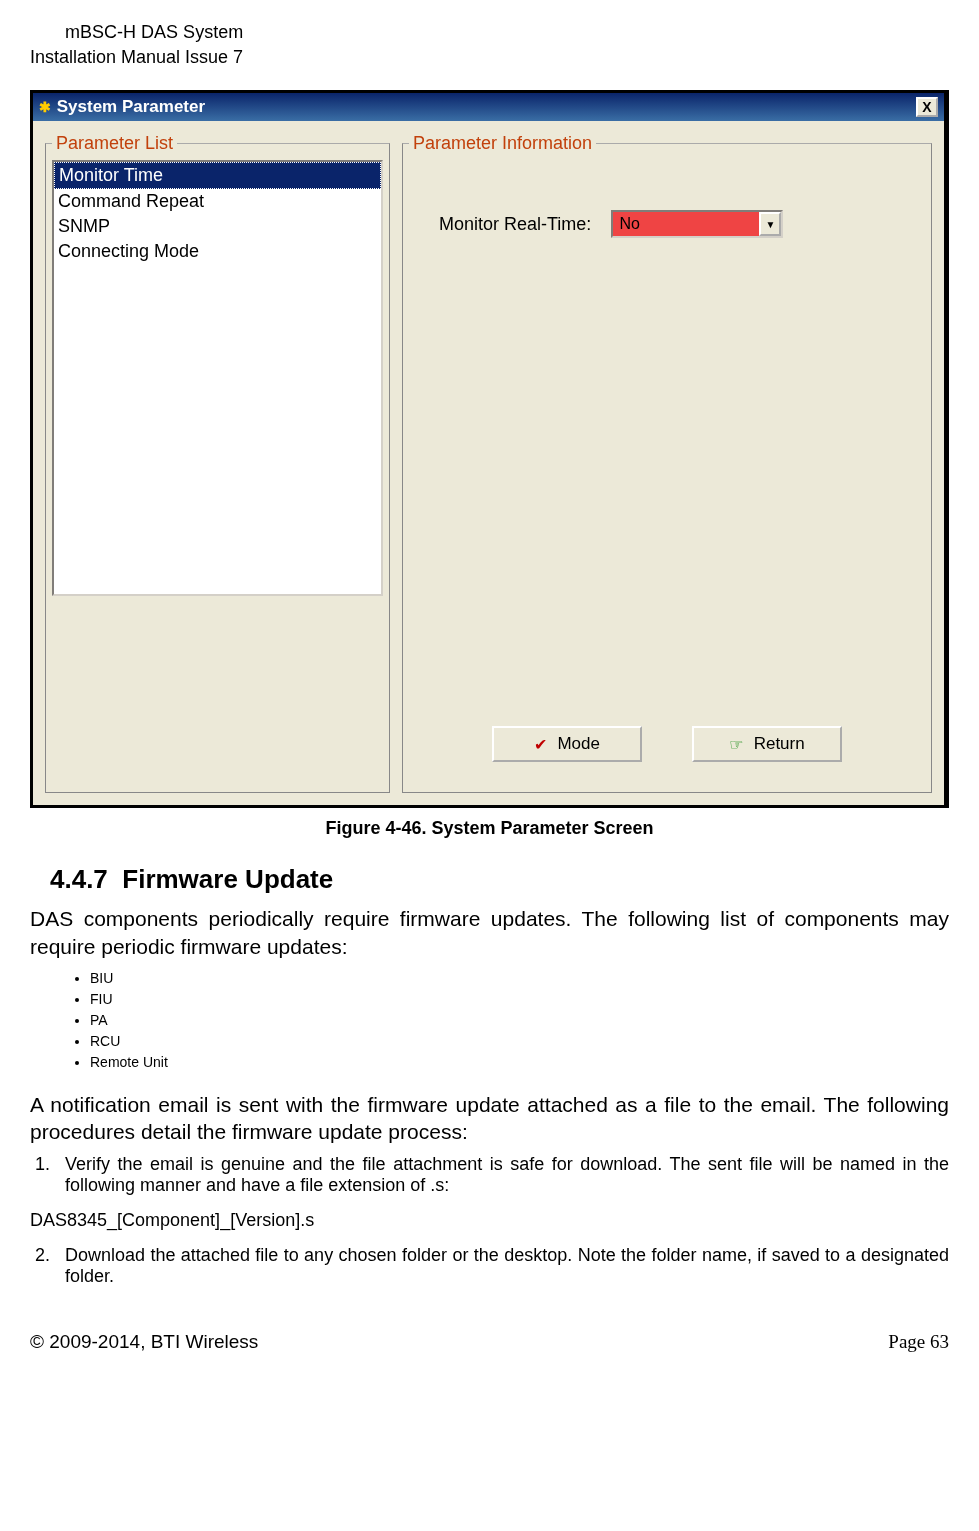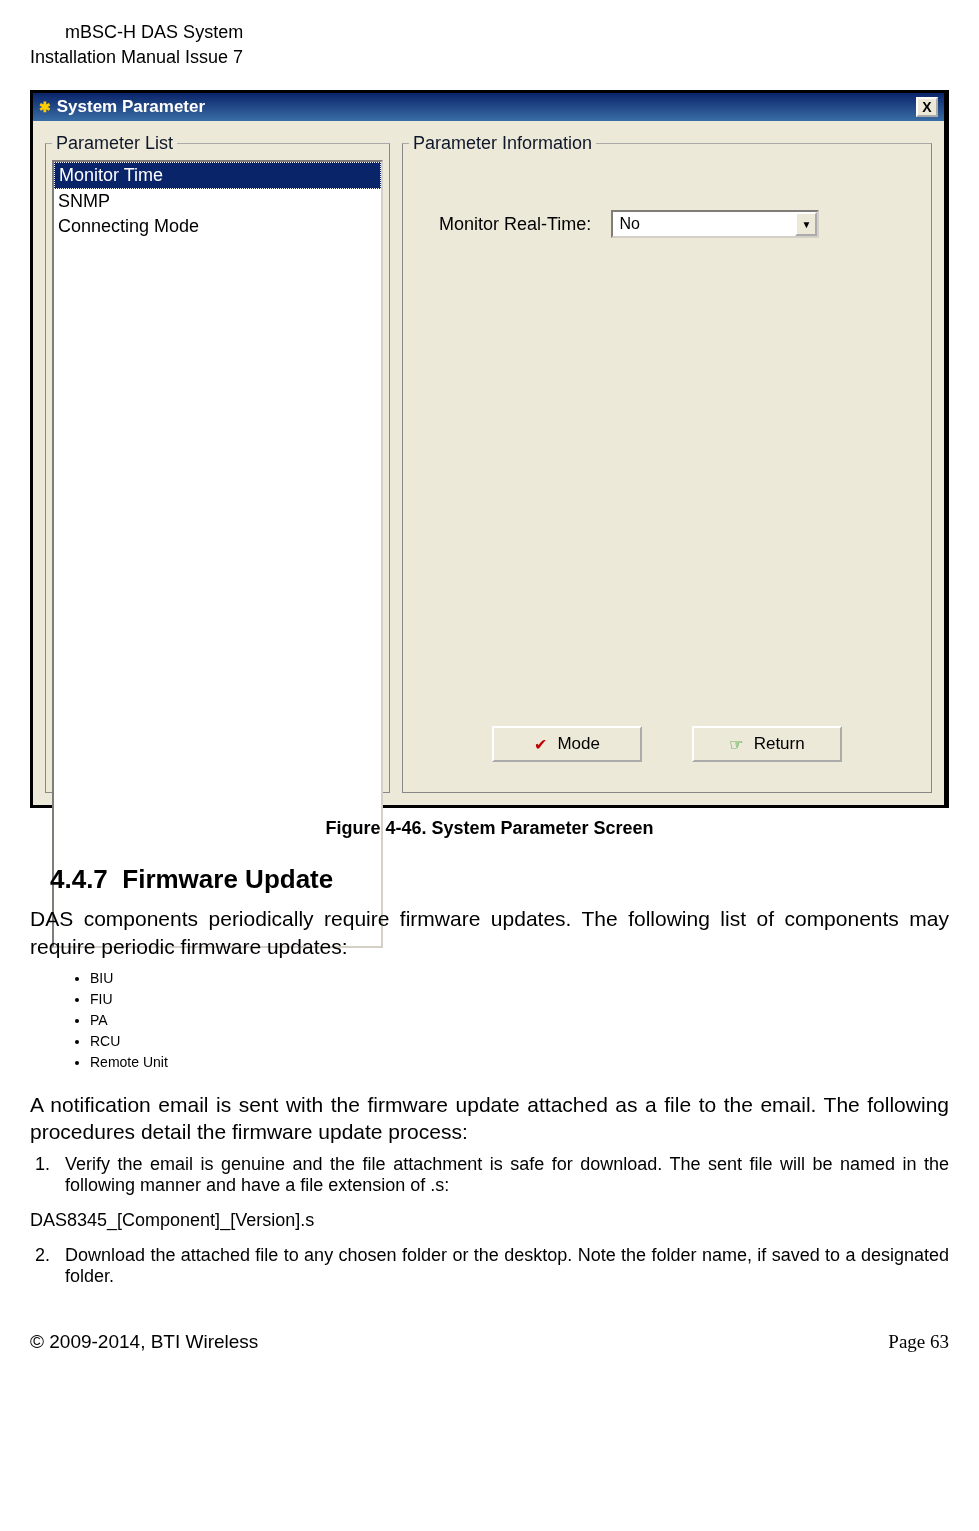--- a/index.html
+++ b/index.html
@@ -64,28 +64,28 @@
     }
     fieldset {
       border: 1px solid #888;
       border-top-color: #aaa;
       padding: 6px;
       background: #ece9d8;
     }
     fieldset legend {
       font-size: 18px;
       padding: 0 4px;
-      color: #0f172a;
+      color: #c2410c;
     }
     .param-list-fs { flex: 0 0 345px; height: 660px; }
     .param-info-fs { flex: 1; height: 660px; position: relative; }
     .listbox {
       background: white;
       border: 2px inset #d4d0c8;
-      height: 788px;
+      height: 436px;
       overflow: hidden;
     }
     .list-item {
       padding: 2px 4px;
       font-size: 18px;
       color: #000;
       cursor: pointer;
     }
     .list-item.selected {
       background: #0a246a;
@@ -98,23 +98,23 @@
     }
     .field-row {
       display: flex;
       align-items: center;
       gap: 20px;
       font-size: 18px;
     }
     .dropdown {
       display: flex;
       align-items: center;
-      background: #ffffff;
+      background: #ef4444;
       border: 2px inset #d4d0c8;
-      width: 208px;
+      width: 172px;
       height: 28px;
       position: relative;
     }
     .dropdown-value {
       flex: 1;
       padding: 2px 6px;
       font-size: 16px;
     }
     .dropdown-arrow {
       width: 22px;
@@ -213,20 +213,21 @@
     </div>
     <div class="close-btn">
       <span>X</span>
     </div>
   </div>
   <div class="window-body">
     <fieldset class="param-list-fs">
       <legend>Parameter List</legend>
       <div class="listbox">
         <div class="list-item selected">Monitor Time</div>
+        <div class="list-item">Command Repeat</div>
         <div class="list-item">SNMP</div>
         <div class="list-item">Connecting Mode</div>
       </div>
     </fieldset>
     <fieldset class="param-info-fs">
       <legend>Parameter Information</legend>
       <div class="info-content">
         <div class="field-row">
           <span>Monitor Real-Time:</span>
           <div class="dropdown">

